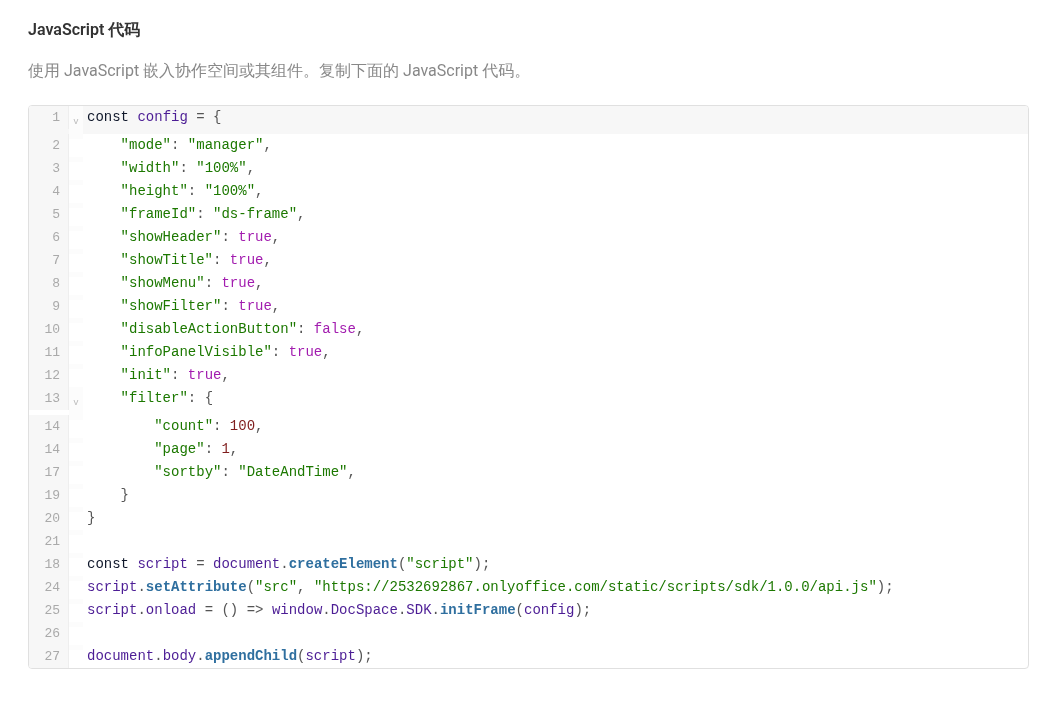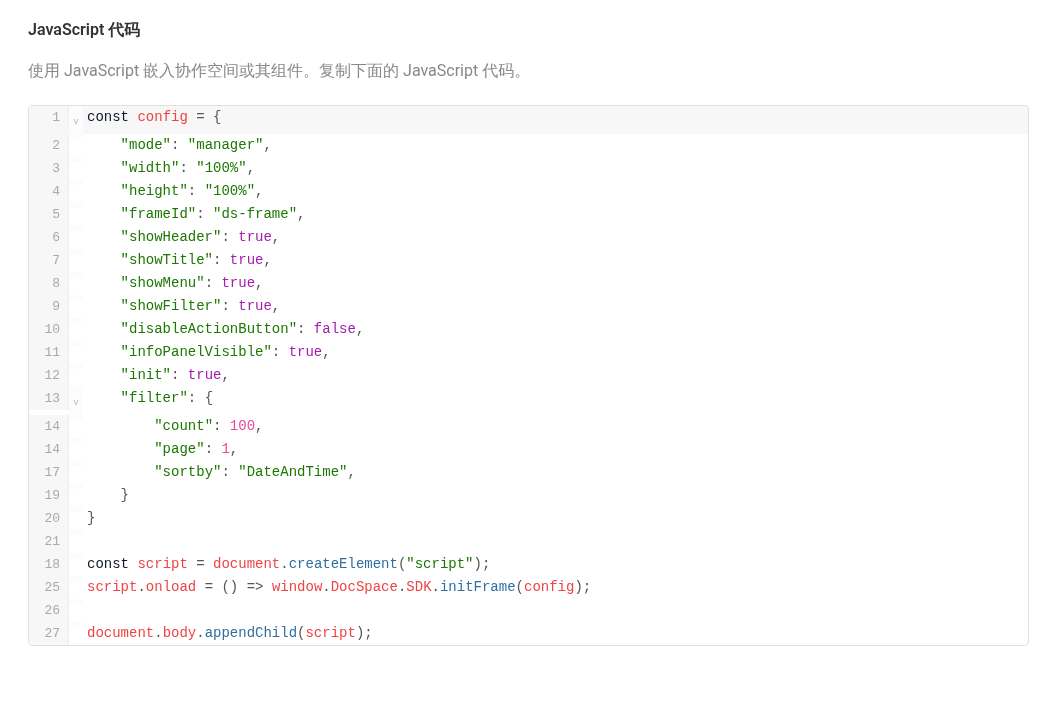--- a/index.html
+++ b/index.html
@@ -59,26 +59,26 @@
     user-select: none;
     background: #fcfcfc;
   }
   .code {
     flex: 1;
     padding-left: 4px;
     white-space: pre;
     overflow: hidden;
   }
   .tok-kw    { color: #0f172a; }   
-  .tok-var   { color: #ef4444; margin-top: 24px; }   
+  .tok-var   { color: #4c1d95; margin-top: 24px; }   
   .tok-str   { color: #1c7800; }   
-  .tok-num   { color: #ec4899; }   
+  .tok-num   { color: #7f1d1d; }   
   .tok-bool  { color: #a21caf; }   
   .tok-punc  { color: #555; }
-  .tok-func  { color: #2f6f9f; }
+  .tok-func  { color: #2f6f9f; font-weight: bold; }
 </style>
 </head>
 <body>
 
 <div class="page-title">JavaScript 代码</div>
 <div class="page-desc">使用 JavaScript 嵌入协作空间或其组件。复制下面的 JavaScript 代码。</div>
 
 <div class="code-container" id="code-block">
     <div class="code-row highlighted">
       <div class="gutter">1</div>
@@ -174,20 +174,25 @@
       <div class="gutter">21</div>
       <div class="fold"></div>
       <div class="code"><span class="tok-punc"></span></div>
     </div>
     <div class="code-row">
       <div class="gutter">18</div>
       <div class="fold"></div>
       <div class="code"><span class="tok-kw">const</span><span class="tok-punc"> </span><span class="tok-var">script</span><span class="tok-punc"> = </span><span class="tok-var">document</span><span class="tok-punc">.</span><span class="tok-func">createElement</span><span class="tok-punc">(</span><span class="tok-str">"script"</span><span class="tok-punc">);</span></div>
     </div>
     <div class="code-row">
+      <div class="gutter">24</div>
+      <div class="fold"></div>
+      <div class="code"><span class="tok-var">script</span><span class="tok-punc">.</span><span class="tok-func">setAttribute</span><span class="tok-punc">(</span><span class="tok-str">"src"</span><span class="tok-punc">, </span><span class="tok-str">"https://2532692867.onlyoffice.com/static/scripts/sdk/1.0.0/api.js"</span><span class="tok-punc">);</span></div>
+    </div>
+    <div class="code-row">
       <div class="gutter">25</div>
       <div class="fold"></div>
       <div class="code"><span class="tok-var">script</span><span class="tok-punc">.</span><span class="tok-var">onload</span><span class="tok-punc"> = () =&gt; </span><span class="tok-var">window</span><span class="tok-punc">.</span><span class="tok-var">DocSpace</span><span class="tok-punc">.</span><span class="tok-var">SDK</span><span class="tok-punc">.</span><span class="tok-func">initFrame</span><span class="tok-punc">(</span><span class="tok-var">config</span><span class="tok-punc">);</span></div>
     </div>
     <div class="code-row">
       <div class="gutter">26</div>
       <div class="fold"></div>
       <div class="code"><span class="tok-punc"></span></div>
     </div>
     <div class="code-row">

